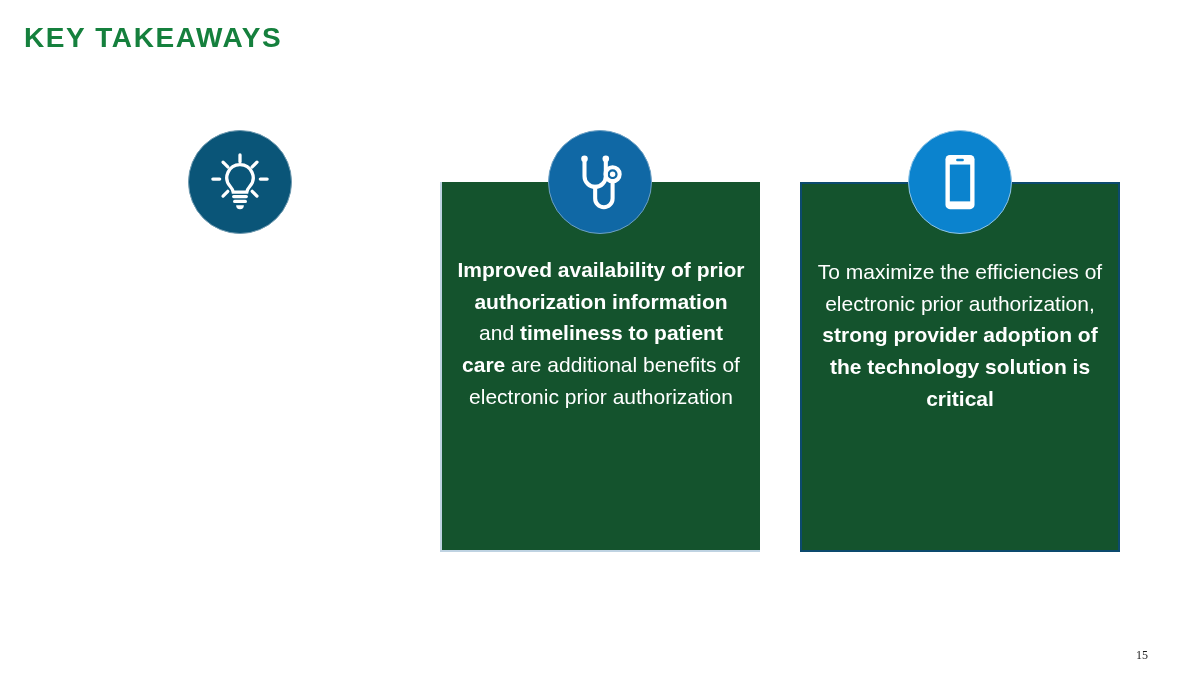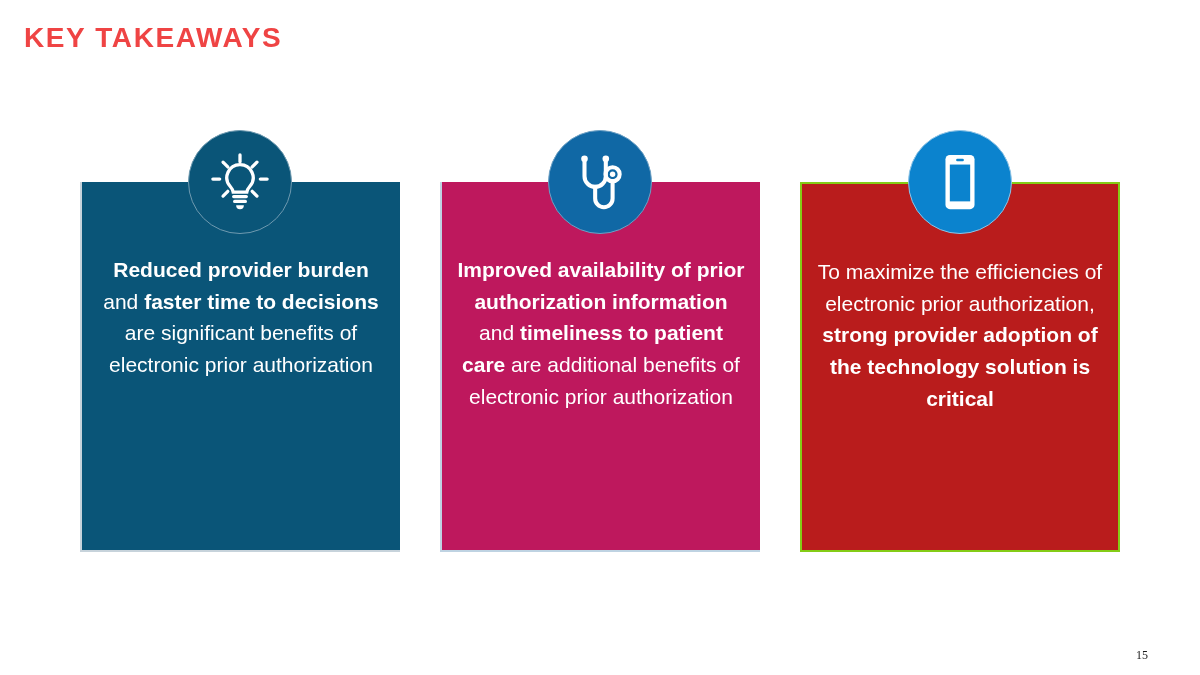--- a/index.html
+++ b/index.html
@@ -23,21 +23,21 @@
   }
 
   
   .slide-title {
     position: absolute;
     left: 24px;
     top: 21px;
     font-size: 28px;
     font-weight: bold;
     letter-spacing: 1.6px;
-    color: #ef4444;
+    color: #15803d;
     line-height: 1.2;
     white-space: nowrap;
   }
 
   
   .cards {
     position: absolute;
     left: 0;
     top: 0;
     width: 1200px;
@@ -45,22 +45,22 @@
   }
 
   .card {
     position: absolute;
     top: 182px;
     width: 320px;
     height: 370px;
     box-sizing: border-box;
   }
   .card-1 { left: 80px;  background: #0A5578; border-left: 2px solid #c7d3db; border-bottom: 2px solid #c7d3db; }
-  .card-2 { left: 440px; background: #be185d; border-left: 2px solid #bfd3e2; border-bottom: 2px solid #bfd3e2; }
-  .card-3 { left: 800px; background: #b91c1c; border: 2px solid #84cc16; }
+  .card-2 { left: 440px; background: #14532d; border-left: 2px solid #bfd3e2; border-bottom: 2px solid #bfd3e2; }
+  .card-3 { left: 800px; background: #14532d; border: 2px solid #0c4a6e; }
 
   .card-body {
     position: absolute;
     left: 0;
     right: 0;
     top: 72px;
     padding: 0 14px;
     text-align: center;
     color: #ffffff;
     font-size: 21px;
@@ -99,23 +99,20 @@
 </style>
 </head>
 <body>
 
 <div class="slide">
 
   <div class="slide-title">KEY TAKEAWAYS</div>
 
   <div class="cards">
 
-    <div class="card card-1">
-      <div class="card-body"><b>Reduced provider burden</b><span class="reg"> and </span><b>faster time to decisions</b><span class="reg"> are significant benefits of electronic prior authorization</span></div>
-    </div>
 
     <div class="icon-circle icon-1">
       <svg width="62" height="62" viewBox="0 0 64 64" aria-hidden="true">
         <g fill="none" stroke="#ffffff" stroke-width="3.4" stroke-linecap="round">
 
           <line x1="32" y1="4" x2="32" y2="11"></line>
           <line x1="14.5" y1="11.5" x2="19.4" y2="16.4"></line>
           <line x1="49.5" y1="11.5" x2="44.6" y2="16.4"></line>
           <line x1="4" y1="29" x2="11" y2="29"></line>
           <line x1="53" y1="29" x2="60" y2="29"></line>

